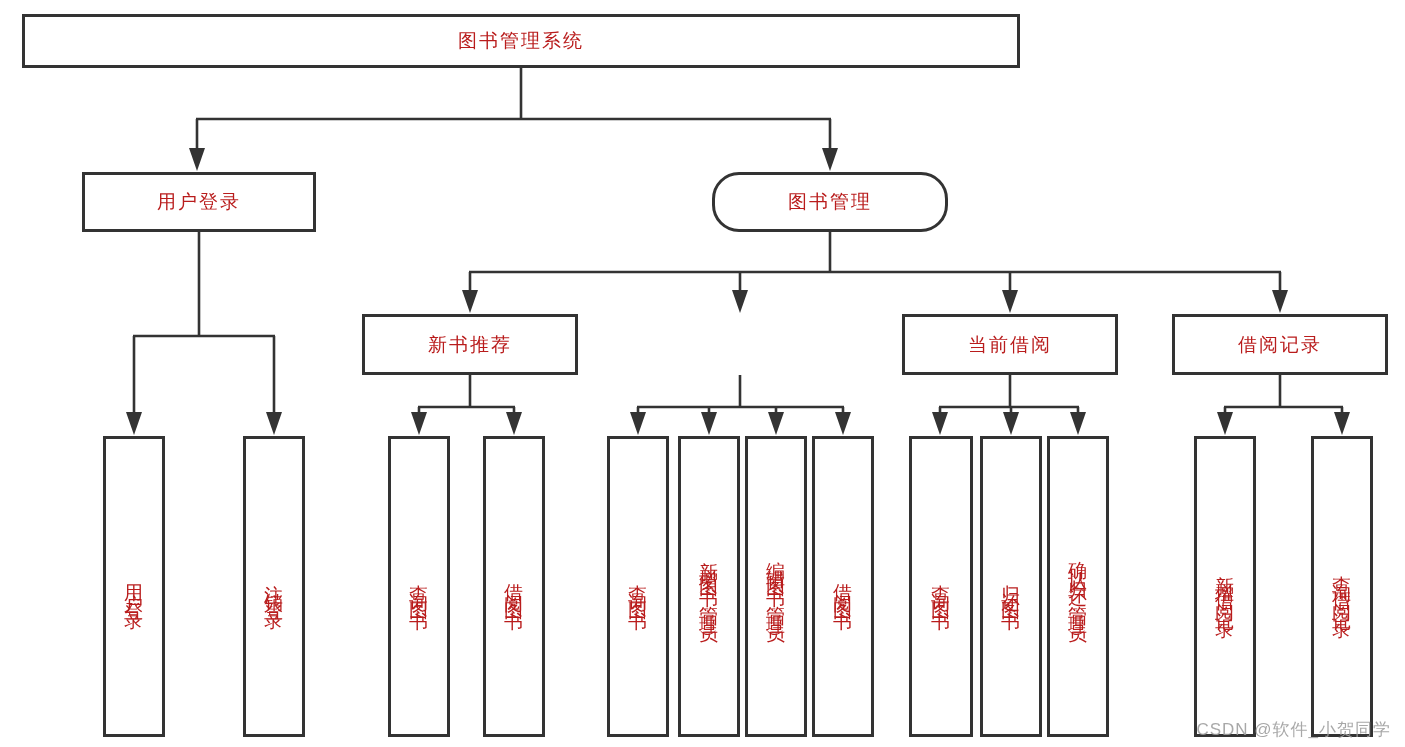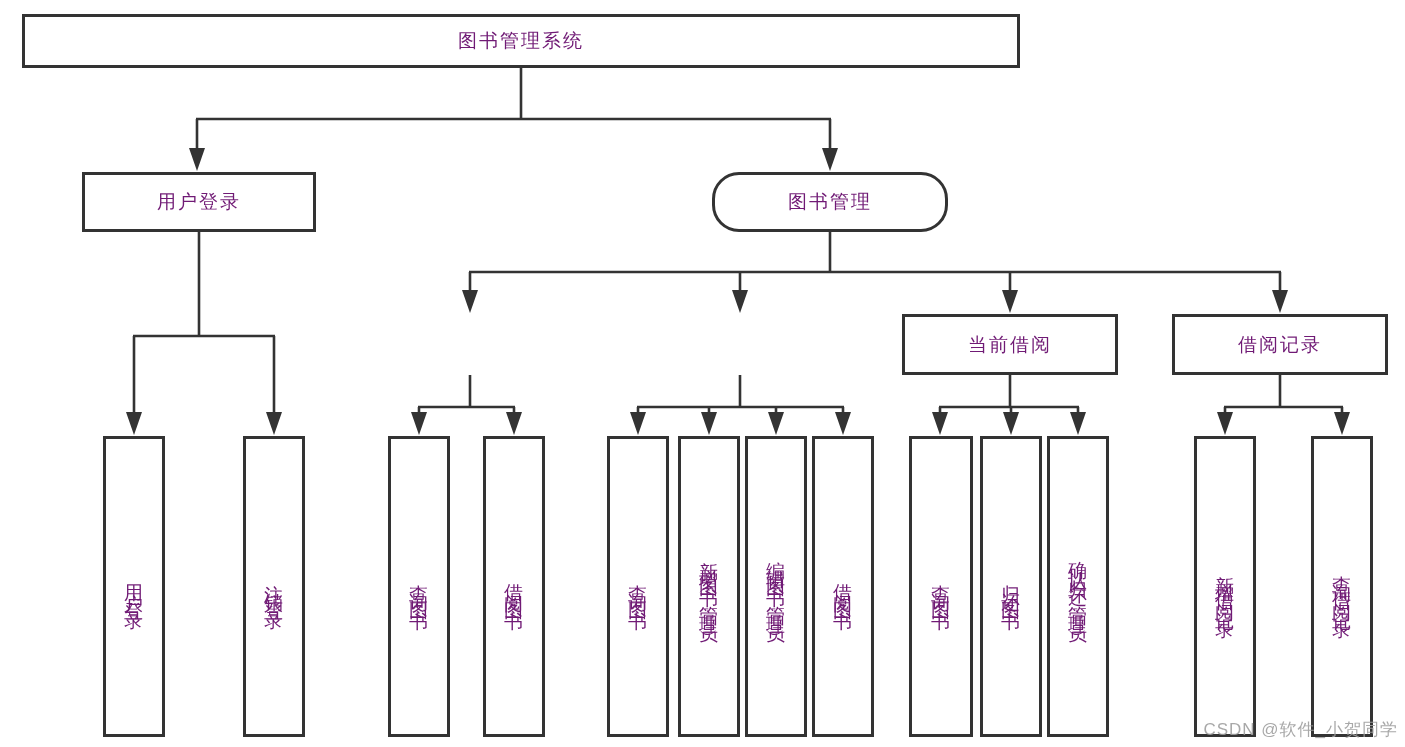--- a/index.html
+++ b/index.html
@@ -21,33 +21,33 @@
   .connector-svg polygon { fill: #333333; }
   .node {
     position: absolute;
     box-sizing: border-box;
     border: 3px solid #333333;
     background: #ffffff;
     display: flex;
     align-items: center;
     justify-content: center;
     font-size: 19px;
-    color: #701a75;
+    color: #b91c1c;
     letter-spacing: 2px;
   }
   .node.vertical {
     writing-mode: vertical-rl;
     text-orientation: mixed;
     letter-spacing: 9px;
     line-height: 1;
     padding: 6px 0;
   }
   .watermark {
     position: absolute;
-    right: 7px;
+    right: 14px;
     bottom: 6px;
     font-size: 17px;
     color: rgba(158, 158, 158, 0.9);
     letter-spacing: 1px;
     z-index: 10;
     white-space: nowrap;
   }
 </style>
 </head>
 <body>
@@ -128,20 +128,21 @@
       <line x1="1342" y1="407" x2="1342" y2="418"></line>
       <polygon points="1334,412 1350,412 1342,435"></polygon>
     </g>
   </svg>
 
   <div class="node" style="left:22px; top:14px; width:998px; height:54px;">图书管理系统</div>
 
   <div class="node" style="left:82px; top:172px; width:234px; height:60px;">用户登录</div>
   <div class="node" style="left:712px; top:172px; width:236px; height:60px;border-radius:27px;">图书管理</div>
 
+  <div class="node" style="left:362px; top:314px; width:216px; height:61px;">新书推荐</div>
   <div class="node" style="left:902px; top:314px; width:216px; height:61px;">当前借阅</div>
   <div class="node" style="left:1172px; top:314px; width:216px; height:61px;">借阅记录</div>
 
   <div class="node vertical" style="left:103px; top:436px; width:62px; height:301px;">用户登录</div>
   <div class="node vertical" style="left:243px; top:436px; width:62px; height:301px;">注销登录</div>
 
   <div class="node vertical" style="left:388px; top:436px; width:62px; height:301px;">查询图书</div>
   <div class="node vertical" style="left:483px; top:436px; width:62px; height:301px;">借阅图书</div>
 
   <div class="node vertical" style="left:607px; top:436px; width:62px; height:301px;">查询图书</div>

